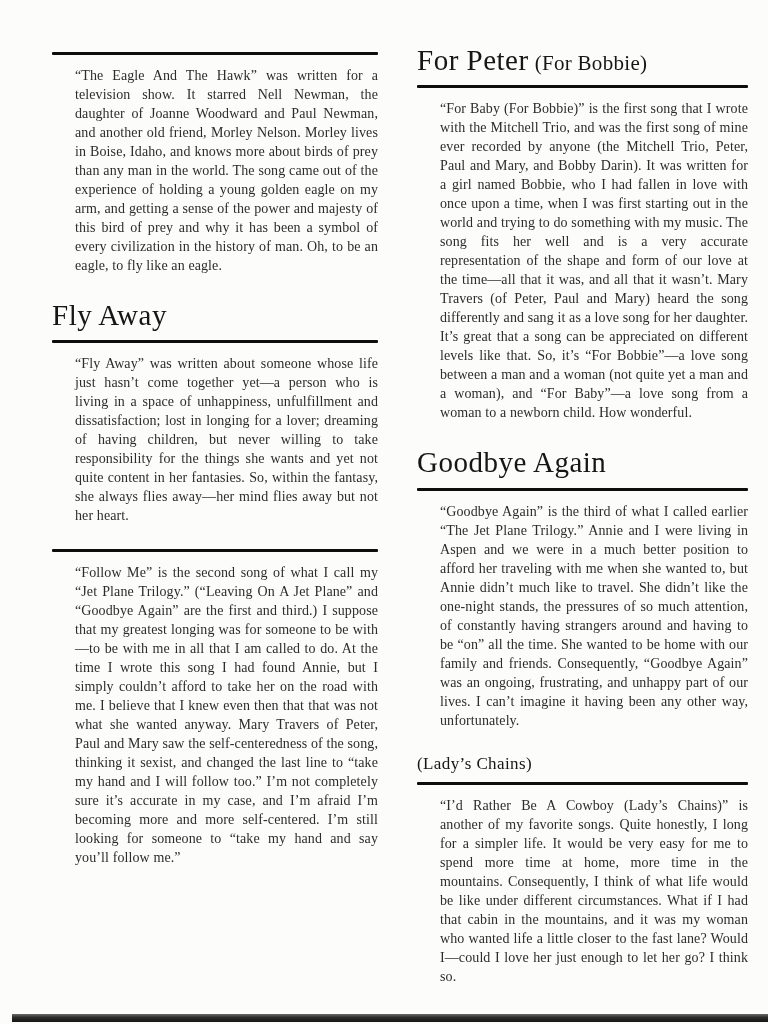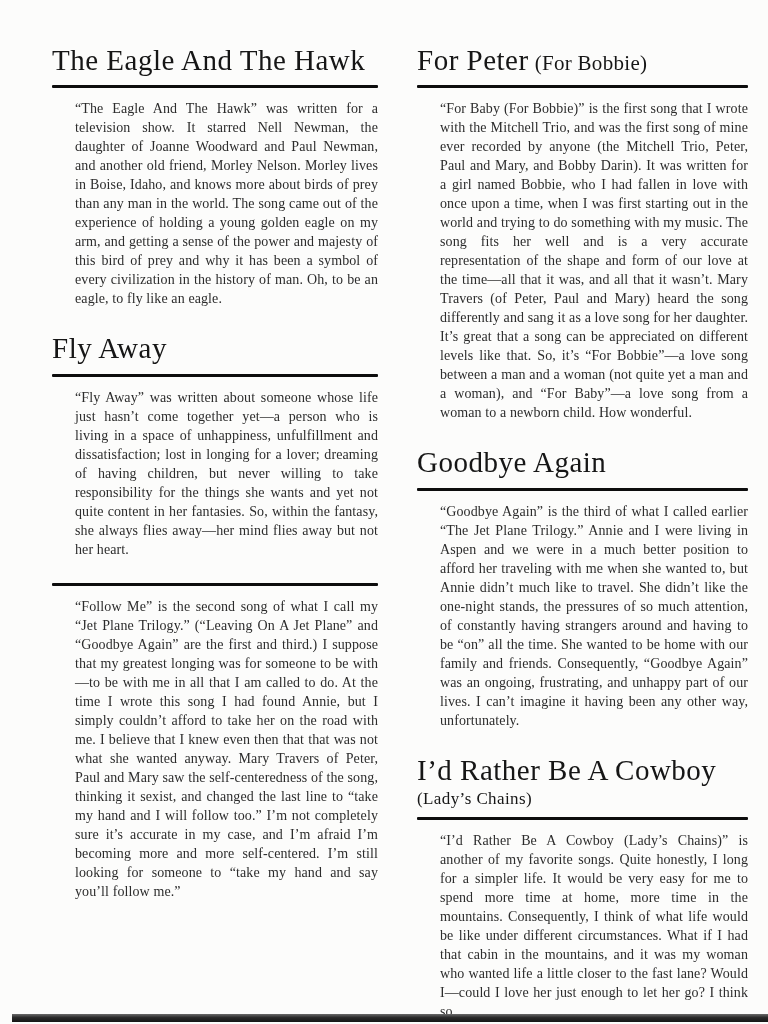--- a/index.html
+++ b/index.html
@@ -73,21 +73,20 @@
   }
 </style>
 </head>
 <body>
 
 <div class="page">
 
   <div class="column col-left">
 
     <div class="section">
-      <h2 class="title">The Eagle And The Hawk</h2>
       <div class="rule"></div>
       <p class="body">“The Eagle And The Hawk” was written for a television show. It starred Nell Newman, the daughter of Joanne Woodward and Paul Newman, and another old friend, Morley Nelson. Morley lives in Boise, Idaho, and knows more about birds of prey than any man in the world. The song came out of the experience of holding a young golden eagle on my arm, and getting a sense of the power and majesty of this bird of prey and why it has been a symbol of every civilization in the history of man. Oh, to be an eagle, to fly like an eagle.</p>
     </div>
 
     <div class="section">
       <h2 class="title">Fly Away</h2>
       <div class="rule"></div>
       <p class="body">“Fly Away” was written about someone whose life just hasn’t come together yet—a person who is living in a space of unhappiness, unfulfillment and dissatisfaction; lost in longing for a lover; dreaming of having children, but never willing to take responsibility for the things she wants and yet not quite content in her fantasies. So, within the fantasy, she always flies away—her mind flies away but not her heart.</p>
     </div>
 
@@ -106,21 +105,20 @@
       <p class="body">“For Baby (For Bobbie)” is the first song that I wrote with the Mitchell Trio, and was the first song of mine ever recorded by anyone (the Mitchell Trio, Peter, Paul and Mary, and Bobby Darin). It was written for a girl named Bobbie, who I had fallen in love with once upon a time, when I was first starting out in the world and trying to do something with my music. The song fits her well and is a very accurate representation of the shape and form of our love at the time—all that it was, and all that it wasn’t. Mary Travers (of Peter, Paul and Mary) heard the song differently and sang it as a love song for her daughter. It’s great that a song can be appreciated on different levels like that. So, it’s “For Bobbie”—a love song between a man and a woman (not quite yet a man and a woman), and “For Baby”—a love song from a woman to a newborn child. How wonderful.</p>
     </div>
 
     <div class="section">
       <h2 class="title">Goodbye Again</h2>
       <div class="rule"></div>
       <p class="body">“Goodbye Again” is the third of what I called earlier “The Jet Plane Trilogy.” Annie and I were living in Aspen and we were in a much better position to afford her traveling with me when she wanted to, but Annie didn’t much like to travel. She didn’t like the one-night stands, the pressures of so much attention, of constantly having strangers around and having to be “on” all the time. She wanted to be home with our family and friends. Consequently, “Goodbye Again” was an ongoing, frustrating, and unhappy part of our lives. I can’t imagine it having been any other way, unfortunately.</p>
     </div>
 
     <div class="section">
-      <h2 class="title">I’d Rather Be A Cowboy</h2>
       <h3 class="subtitle">(Lady’s Chains)</h3>
       <div class="rule"></div>
       <p class="body">“I’d Rather Be A Cowboy (Lady’s Chains)” is another of my favorite songs. Quite honestly, I long for a simpler life. It would be very easy for me to spend more time at home, more time in the mountains. Consequently, I think of what life would be like under different circumstances. What if I had that cabin in the mountains, and it was my woman who wanted life a little closer to the fast lane? Would I—could I love her just enough to let her go? I think so.</p>
     </div>
 
   </div>
 
   <div class="bottom-edge"></div>
 
 </div>

